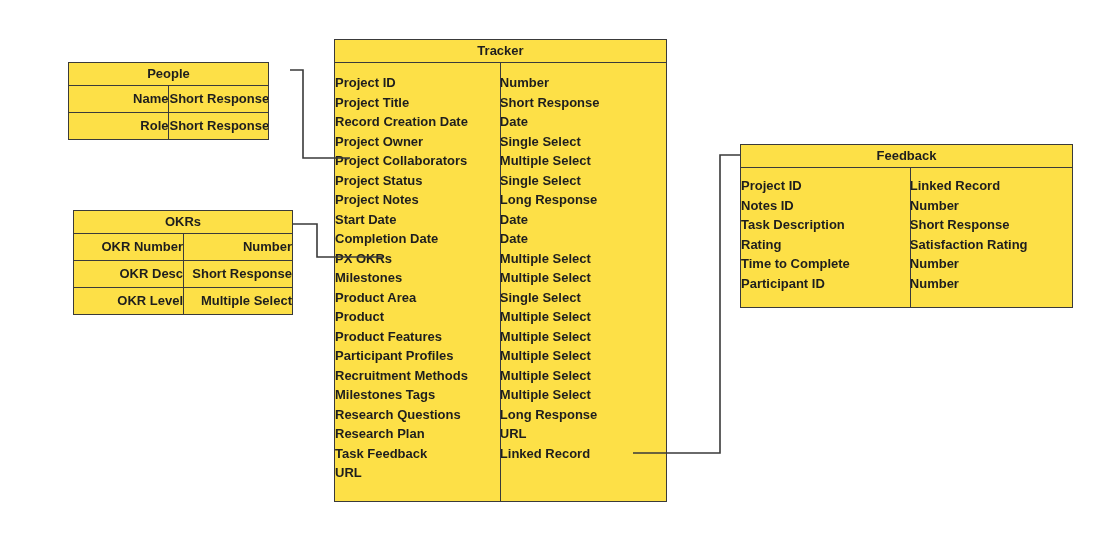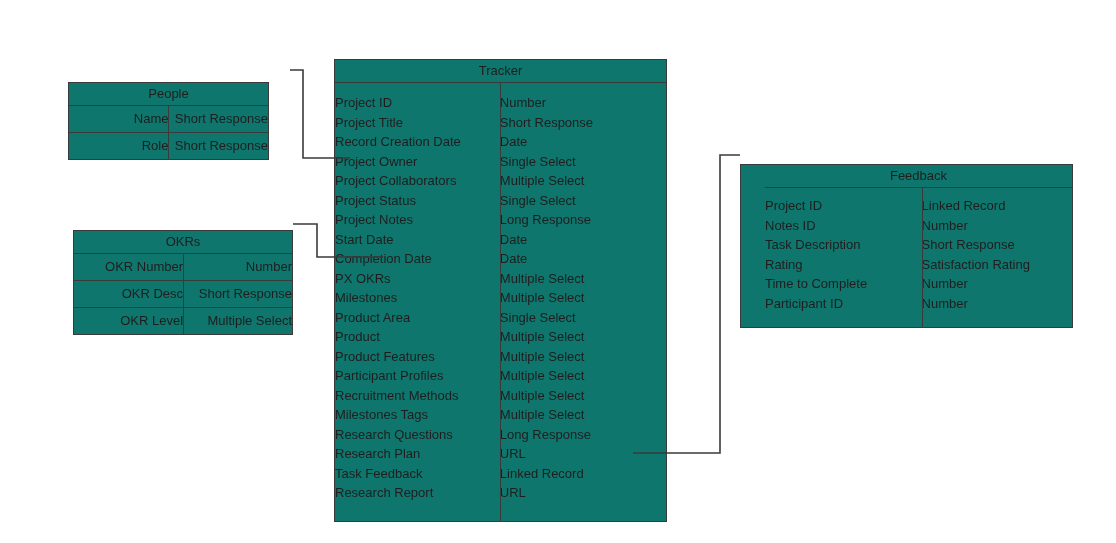--- a/index.html
+++ b/index.html
@@ -15,27 +15,26 @@
   #connectors{
     position:absolute;left:0;top:0;width:1116px;height:543px;
     z-index:2;pointer-events:none;
   }
   #connectors polyline{
     fill:none;stroke:#3a3a3a;stroke-width:1.6;
   }
   
   .tbl{
     position:absolute;
-    background:#0f766e;
+    background:#fde047;
     border:1.6px solid #3a3a3a;
     box-sizing:border-box;
     z-index:1;
     font-size:13px;
-    font-weight:400;
-    margin-top:20px;
+    font-weight:700;
   }
   .tbl-header{
     text-align:center;
     border-bottom:1.6px solid #3a3a3a;
     line-height:22px;height:22px;
     font-size:13px;
   }
   
   .grid-row{
     display:grid;
@@ -63,21 +62,21 @@
     grid-template-columns:var(--split) 1fr;
     line-height:19.5px;
     text-align:left;
     white-space:nowrap;
   }
   
   #people  {left:68px;  top:62px;  width:201px;}
   #okrs    {left:73px;  top:210px; width:220px;}
   #tracker {left:334px; top:39px;  width:333px; --split:49.8%;}
   #tracker .list-body{padding:10px 0 18px;}
-  #feedback{left:740px; top:144px; width:333px;padding-left:24px; --split:51%;}
+  #feedback{left:740px; top:144px; width:333px; --split:51%;}
   #feedback .list-body{padding:8px 0 14px;}
 </style>
 </head>
 <body>
 
 <div id="canvas">
 
   <svg id="connectors" viewBox="0 0 1116 543" xmlns="http://www.w3.org/2000/svg">
     <polyline points="290,70 303,70 303,158 350,158"></polyline>
     <polyline points="293,224 317,224 317,257 383,257"></polyline>
@@ -219,21 +218,20 @@
           <div>Research Plan</div>
           <div>URL</div>
         </div>
 
         <div class="list-row">
           <div>Task Feedback</div>
           <div>Linked Record</div>
         </div>
 
         <div class="list-row">
-          <div>Research Report</div>
           <div>URL</div>
         </div>
       </div>
   </div>
 
   <div class="tbl list-table" id="feedback">
     <div class="tbl-header">Feedback</div>
     <div class="list-body">
 
         <div class="list-row">

